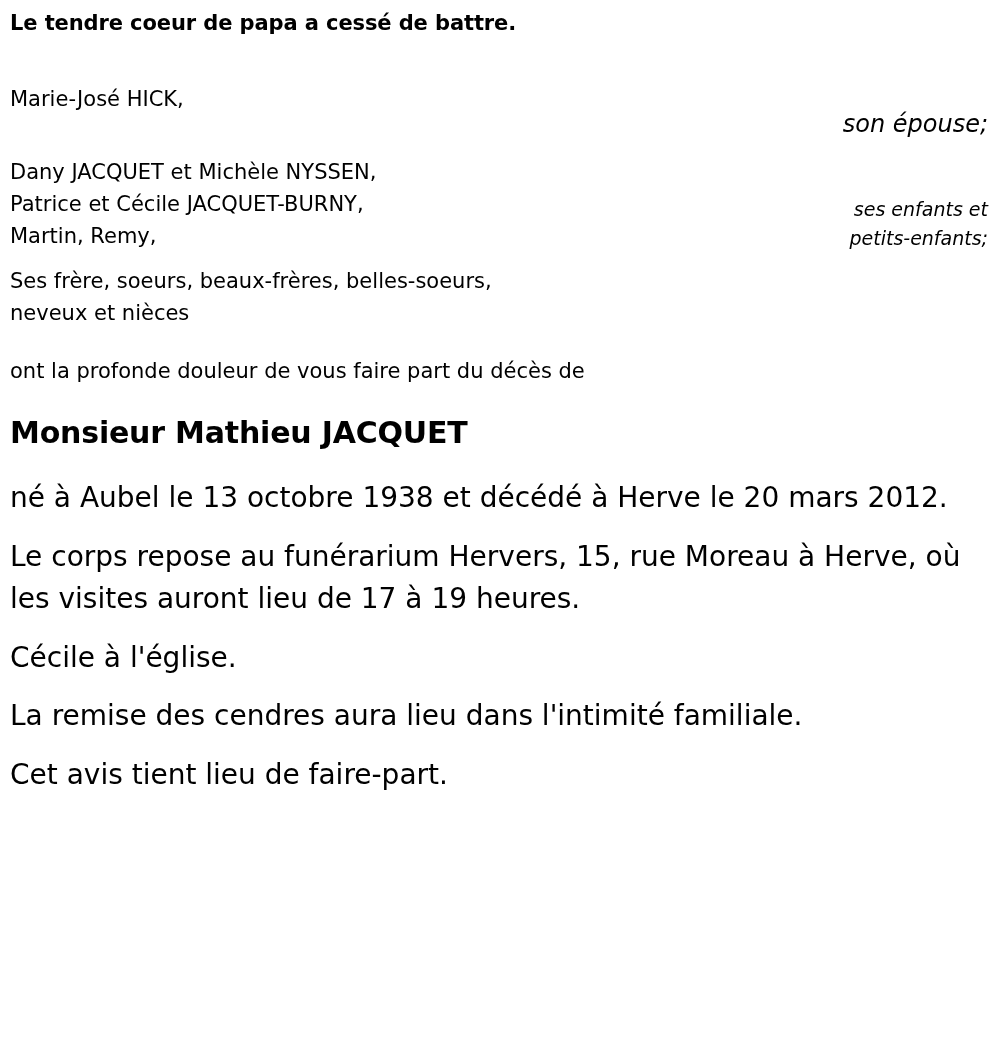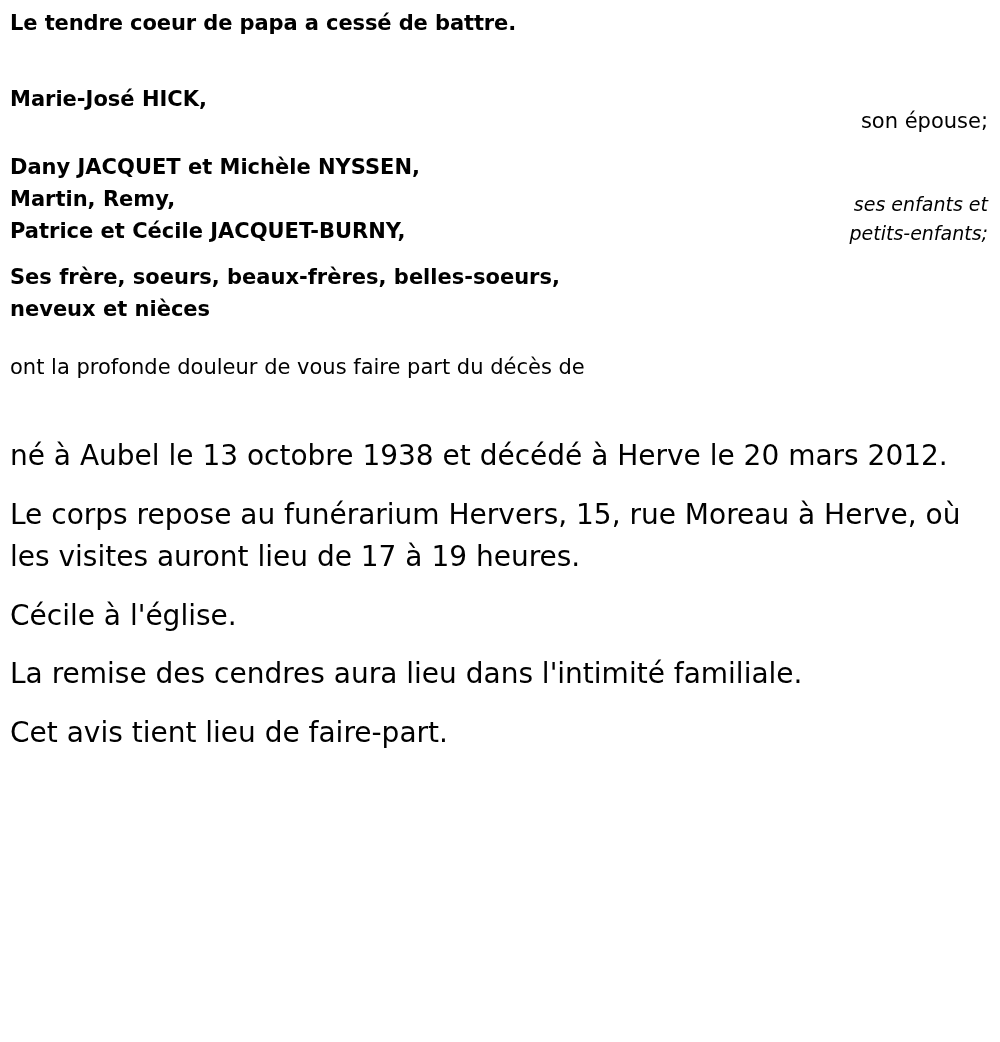--- a/index.html
+++ b/index.html
@@ -35,25 +35,25 @@
   .row {
     display: flex;
     align-items: flex-start;
     justify-content: space-between;
     width: 100%;
   }
   .names {
     font-size: 21px;
     line-height: 1.52;
     max-width: 660px;
-    font-weight: bold;
   }
   .names div { white-space: nowrap; }
   .role {
-    font-size: 21px;
+    font-size: 24px;
+    font-style: italic;
     line-height: 1.52;
     text-align: right;
     white-space: nowrap;
     padding-right: 2px;
   }
   .role-block {
     font-size: 19px;
     font-style: italic;
     line-height: 1.52;
     text-align: right;
@@ -98,42 +98,43 @@
       <div>Marie-José HICK,</div>
     </div>
     <div class="role role-spouse">son épouse;</div>
   </div>
 
   <div class="spacer-sm"></div>
 
   <div class="row">
     <div class="names">
       <div>Dany JACQUET et Michèle NYSSEN,</div>
+      <div>Patrice et Cécile JACQUET-BURNY,</div>
       <div>Martin, Remy,</div>
-      <div>Patrice et Cécile JACQUET-BURNY,</div>
     </div>
     <div class="role-block role-children">
       <div>ses enfants et</div>
       <div>petits-enfants;</div>
     </div>
   </div>
 
   <div class="spacer-sm"></div>
 
   <div class="names">
     <div>Ses frère, soeurs, beaux-frères, belles-soeurs,</div>
     <div>neveux et nièces</div>
   </div>
 
   <div class="spacer-md"></div>
 
   <p class="announce">ont la profonde douleur de vous faire part du décès de</p>
 
   <div class="spacer-md"></div>
 
+  <p class="deceased-name">Monsieur Mathieu JACQUET</p>
 
   <div class="spacer-md"></div>
 
   <div>
     <p class="para">né à Aubel le 13 octobre 1938 et décédé à Herve le 20 mars 2012.</p>
     <p class="para">Le corps repose au funérarium Hervers, 15, rue Moreau à Herve, où les visites auront lieu de 17 à 19 heures.</p>
     <p class="para">Cécile à l'église.</p>
     <p class="para">La remise des cendres aura lieu dans l'intimité familiale.</p>
     <p class="para">Cet avis tient lieu de faire-part.</p>
   </div>

